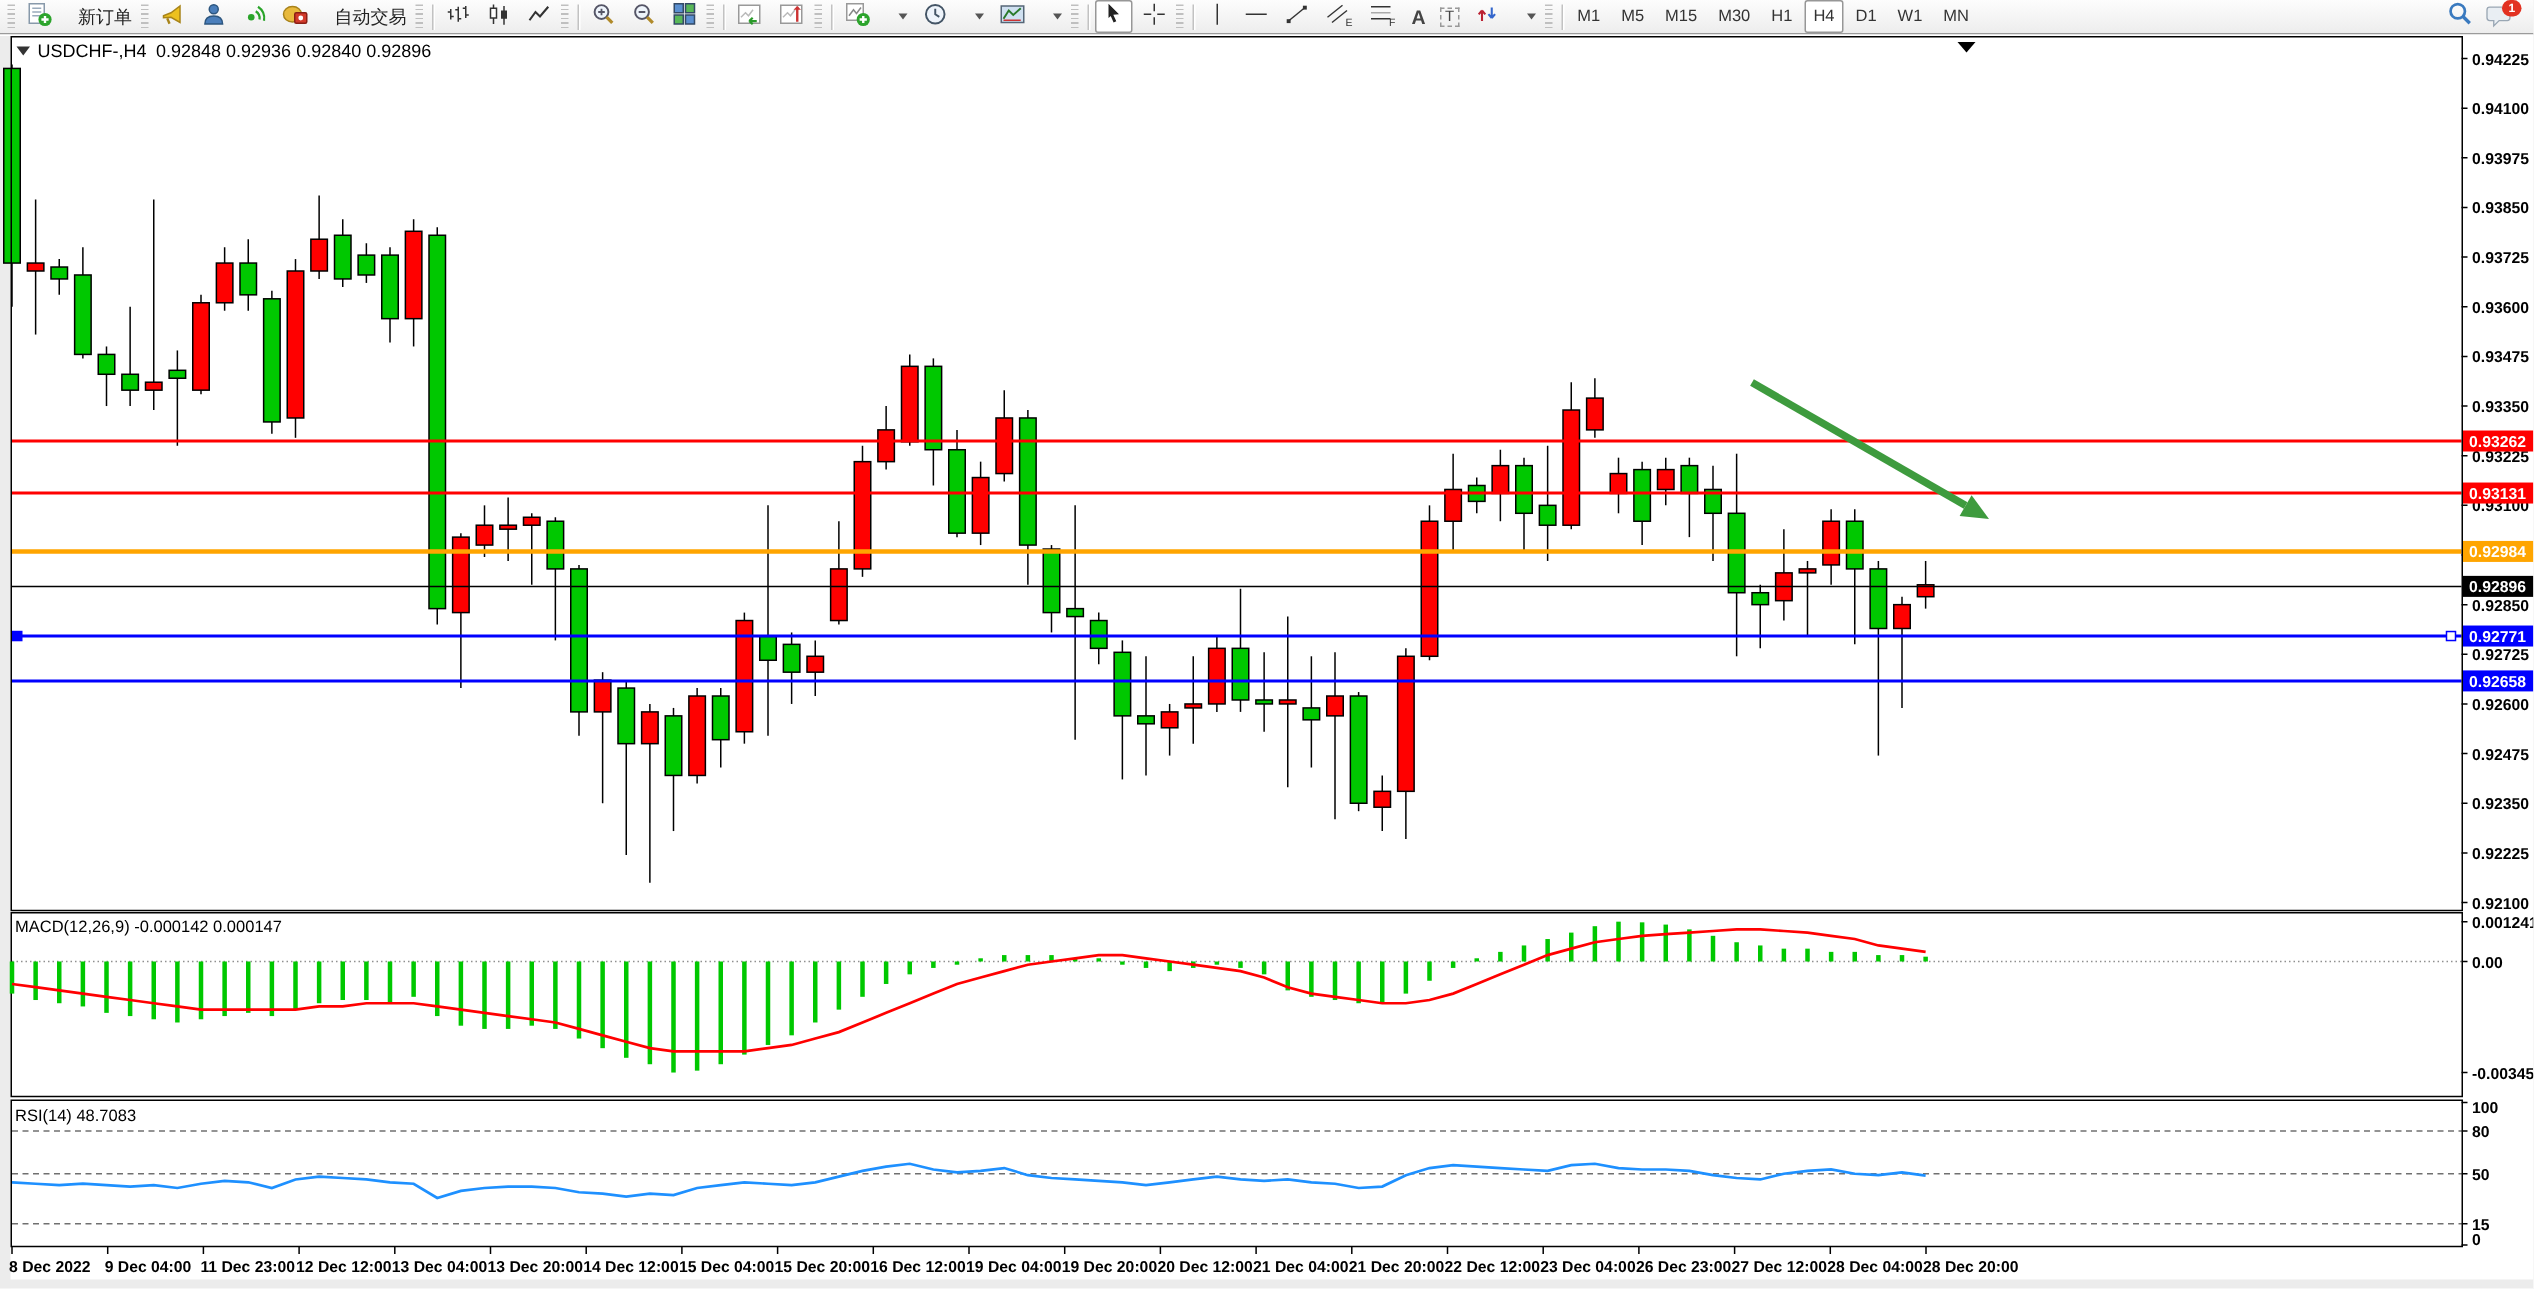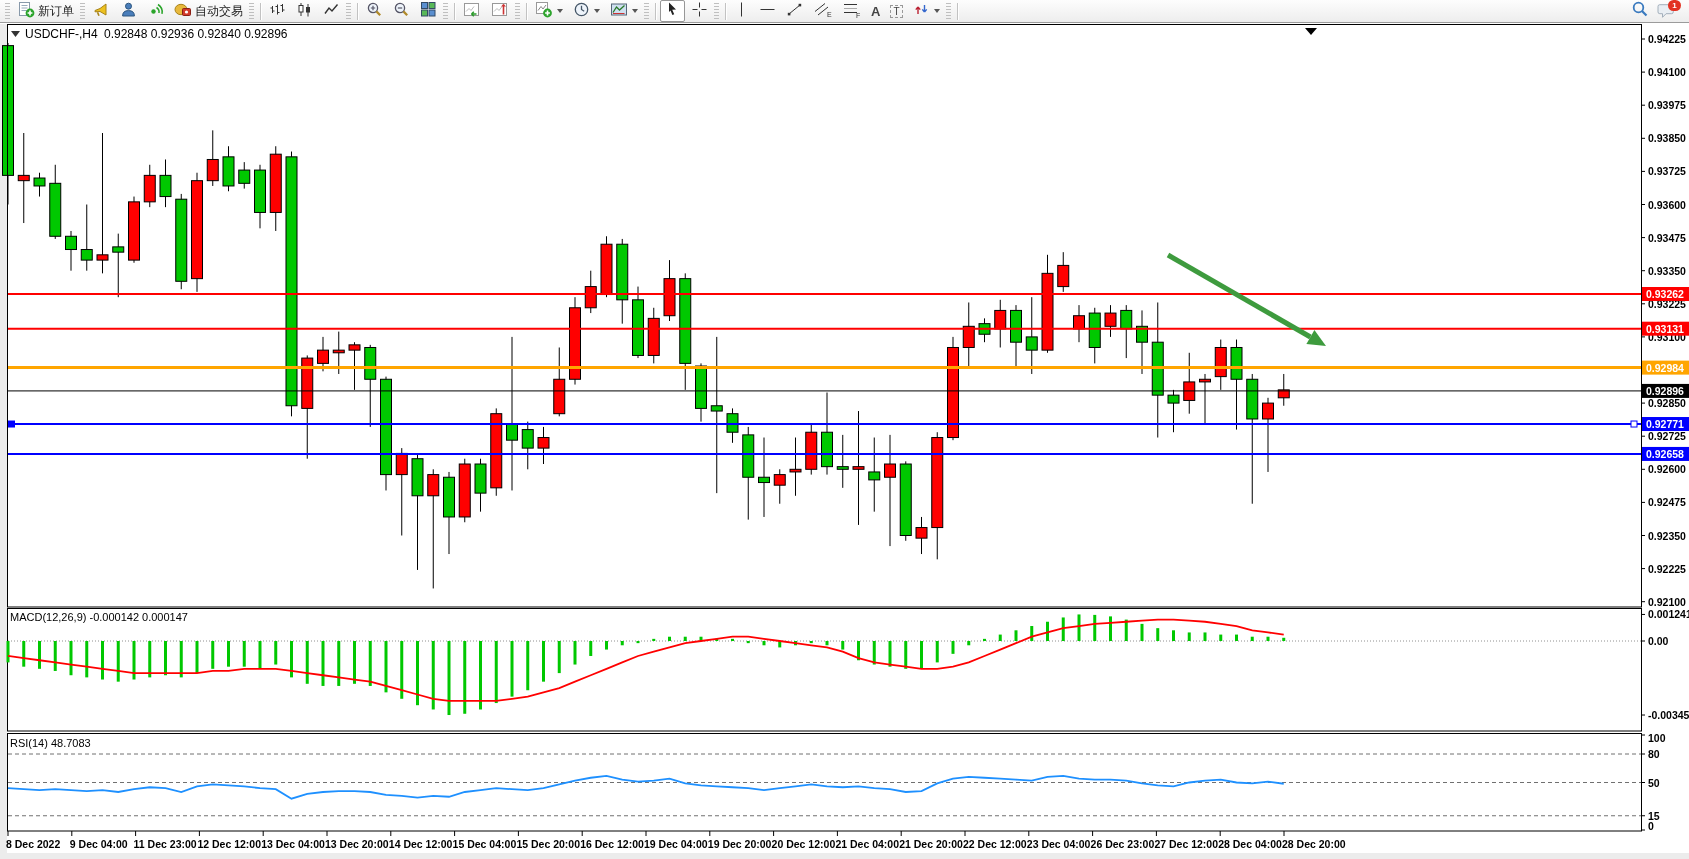--- a/index.html
+++ b/index.html
@@ -7,21 +7,21 @@
   .screen{position:relative;width:1689px;height:859px;background:#fff;}
 
   
   .toolbar{position:absolute;top:0;left:0;width:1689px;height:23px;
     background:linear-gradient(#fdfdfd,#ededed);border-bottom:1px solid #9b9b9b;
     display:flex;align-items:center;box-sizing:border-box;padding:0 4px;}
   .grip{width:5px;height:16px;margin:0 3px 0 1px;flex:none;
     background:repeating-linear-gradient(to bottom,#bfbfbf 0 1px,transparent 1px 3px);}
   .sep{width:1px;height:17px;background:#c2c2c2;box-shadow:1px 0 0 #fff;margin:0 3px;flex:none;}
   .tb-btn{height:20px;display:flex;align-items:center;justify-content:center;
-    padding:0 3px;margin:0 1px;border:1px solid transparent;border-radius:2px;gap:3px;flex:none;
+    padding:0 3px;margin:0 1px;border:1px solid transparent;border-radius:2px;gap:17px;flex:none;
     font-size:12px;color:#222;white-space:nowrap;}
   .tb-btn.active{background:#fff;border-color:#979797;}
   .tf{font-size:11px;color:#333;padding:0 5px;}
   .caret{width:0;height:0;border-left:3px solid transparent;border-right:3px solid transparent;
     border-top:4px solid #555;margin-left:1px;}
   .tb-right{margin-left:auto;display:flex;align-items:center;gap:8px;padding-right:8px;}
   .chat-wrap{position:relative;width:20px;height:18px;}
   .badge{position:absolute;top:-2px;right:-4px;min-width:11px;height:11px;border-radius:6px;
     background:#e23222;color:#fff;font-size:8px;font-weight:bold;line-height:11px;text-align:center;padding:0 1px;}
   .letterA{font-size:13px;color:#444;font-weight:bold;}
@@ -275,20 +275,31 @@
             <path d="M5 13 V6 M5 6 L2.8 8.6 M5 6 L7.2 8.6" stroke="#b23" stroke-width="1.4" fill="none"></path>
             <path d="M11.5 4 V11 M11.5 11 L9.3 8.4 M11.5 11 L13.7 8.4" stroke="#36c" stroke-width="1.4" fill="none"></path>
           </svg>
       </span>
       <span class="caret"></span>
     </div>
 
     <div class="grip"></div>
       <div class="sep"></div>
 
+    <div id="tf-group" style="display:flex;align-items:center;">
+        <div class="tb-btn tf">M1</div>
+        <div class="tb-btn tf">M5</div>
+        <div class="tb-btn tf">M15</div>
+        <div class="tb-btn tf">M30</div>
+        <div class="tb-btn tf">H1</div>
+        <div class="tb-btn tf active">H4</div>
+        <div class="tb-btn tf">D1</div>
+        <div class="tb-btn tf">W1</div>
+        <div class="tb-btn tf">MN</div>
+      </div>
 
     <div class="tb-right">
       <span>
         <svg width="18" height="18">
             <circle cx="7.5" cy="7.5" r="4.8" fill="none" stroke="#3a7abf" stroke-width="1.8"></circle>
             <line x1="11" y1="11" x2="15.5" y2="15.5" stroke="#3a7abf" stroke-width="2.2"></line>
           </svg>
       </span>
       <span class="chat-wrap">
         <svg width="20" height="18">

